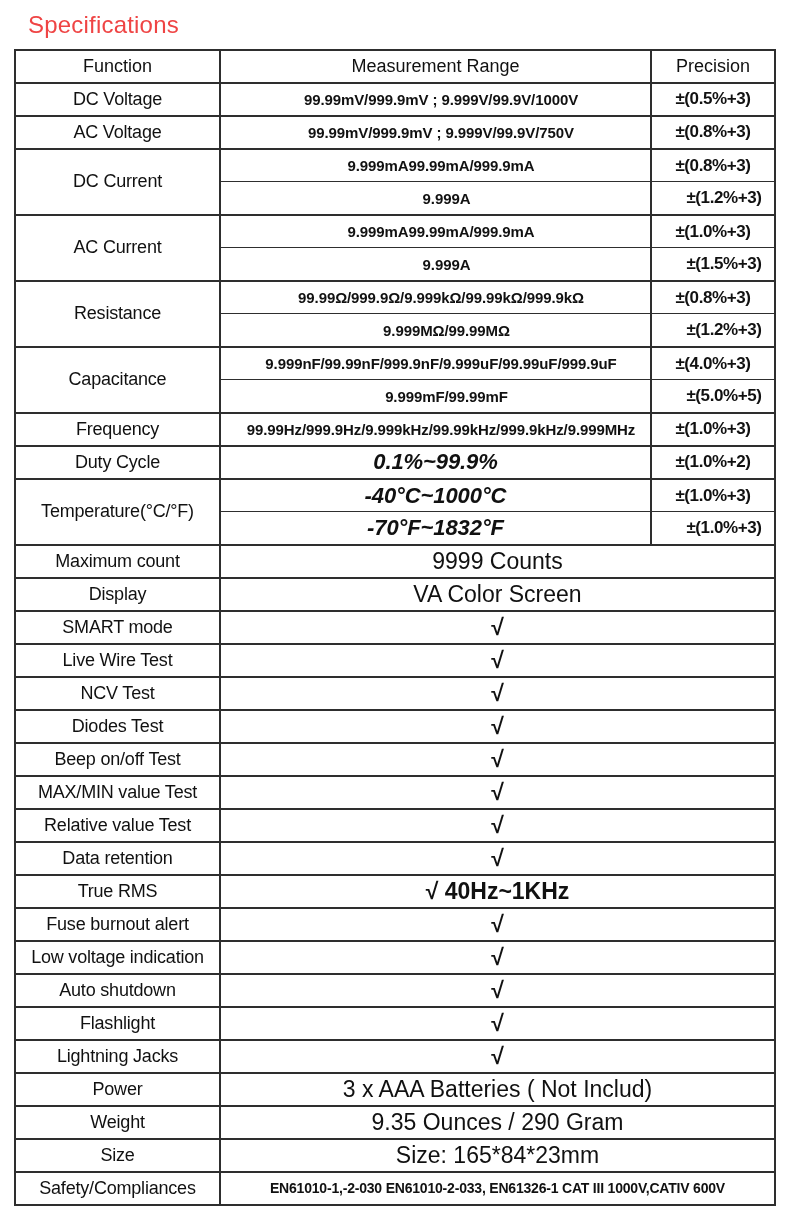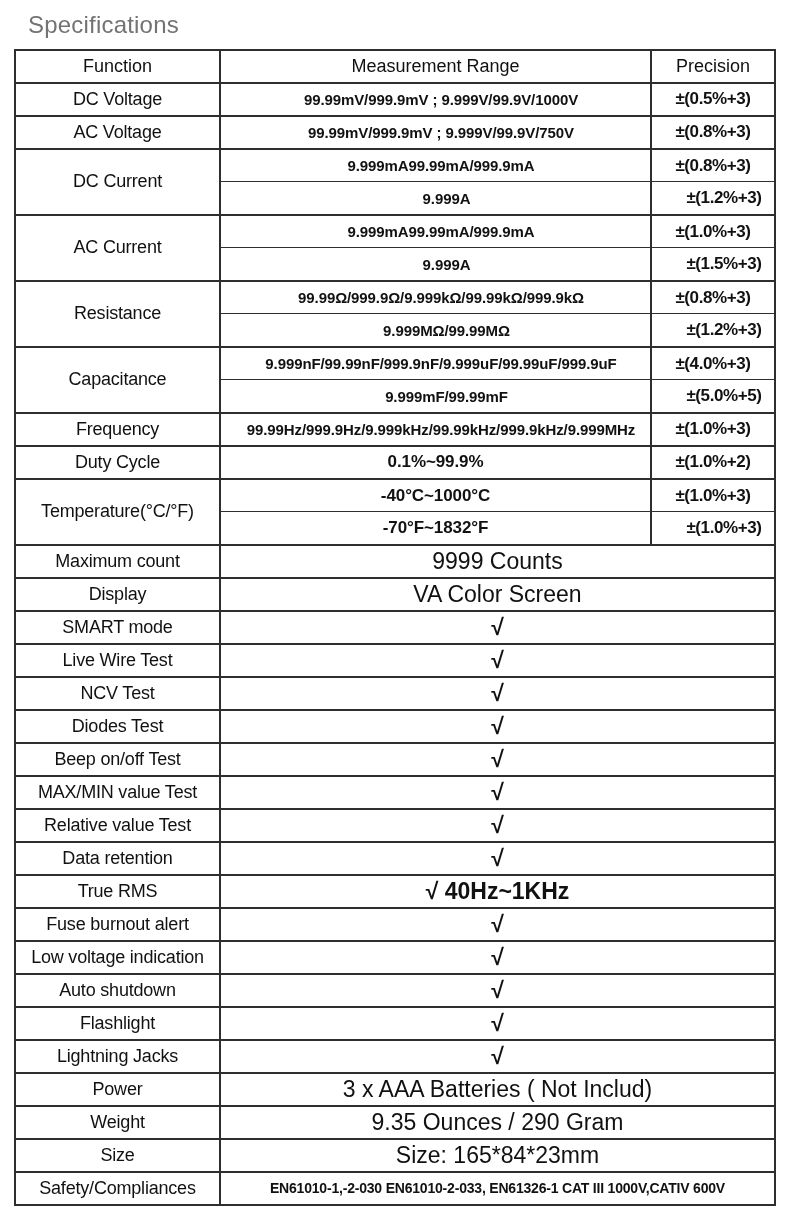--- a/index.html
+++ b/index.html
@@ -11,21 +11,21 @@
     font-family: "Liberation Sans", sans-serif;
     color: #111111;
   }
   .page {
     width: 790px;
     height: 1210px;
     box-sizing: border-box;
     overflow: hidden;
   }
   .title {
-    color: #737373;
+    color: #ef4444;
     font-size: 24px;
     font-weight: 500;
     letter-spacing: 0.2px;
     margin: 0;
     padding: 11px 0 9px 28px;
     line-height: 1.2;
   }
   table.spec-table {
     border-collapse: collapse;
     table-layout: fixed;
@@ -60,21 +60,22 @@
   td.range-cell {
     font-size: 15px;
     font-weight: bold;
     text-align: center;
     padding-left: 11px;
     letter-spacing: -0.1px;
   }
   td.range-cell.center {
     text-align: center;
     padding-left: 0;
-    font-size: 17px;
+    font-size: 22px;
+    font-style: italic;
   }
   td.precision-cell {
     font-size: 17px;
     font-weight: bold;
     text-align: center;
     letter-spacing: -0.4px;
   }
   td.feature-label {
     font-size: 18px;
     text-align: center;

